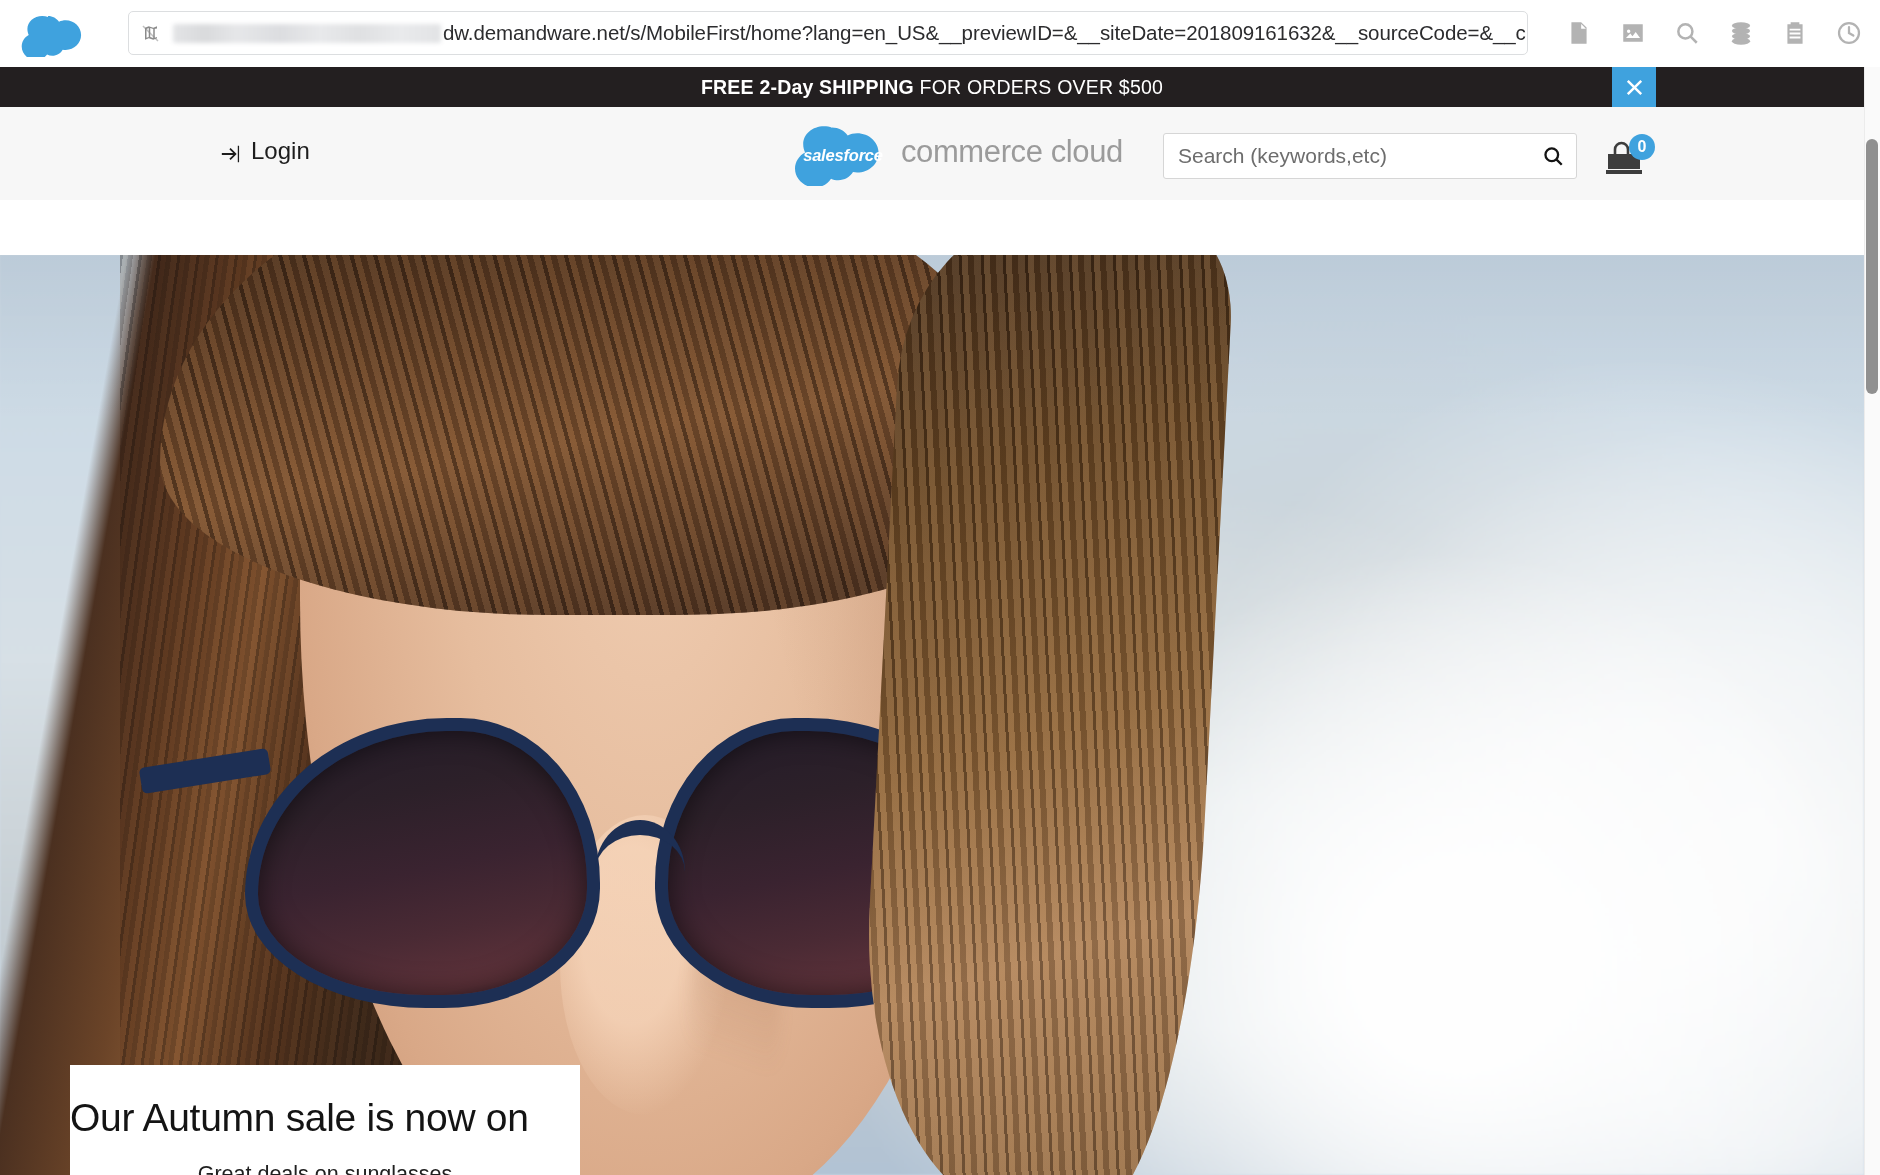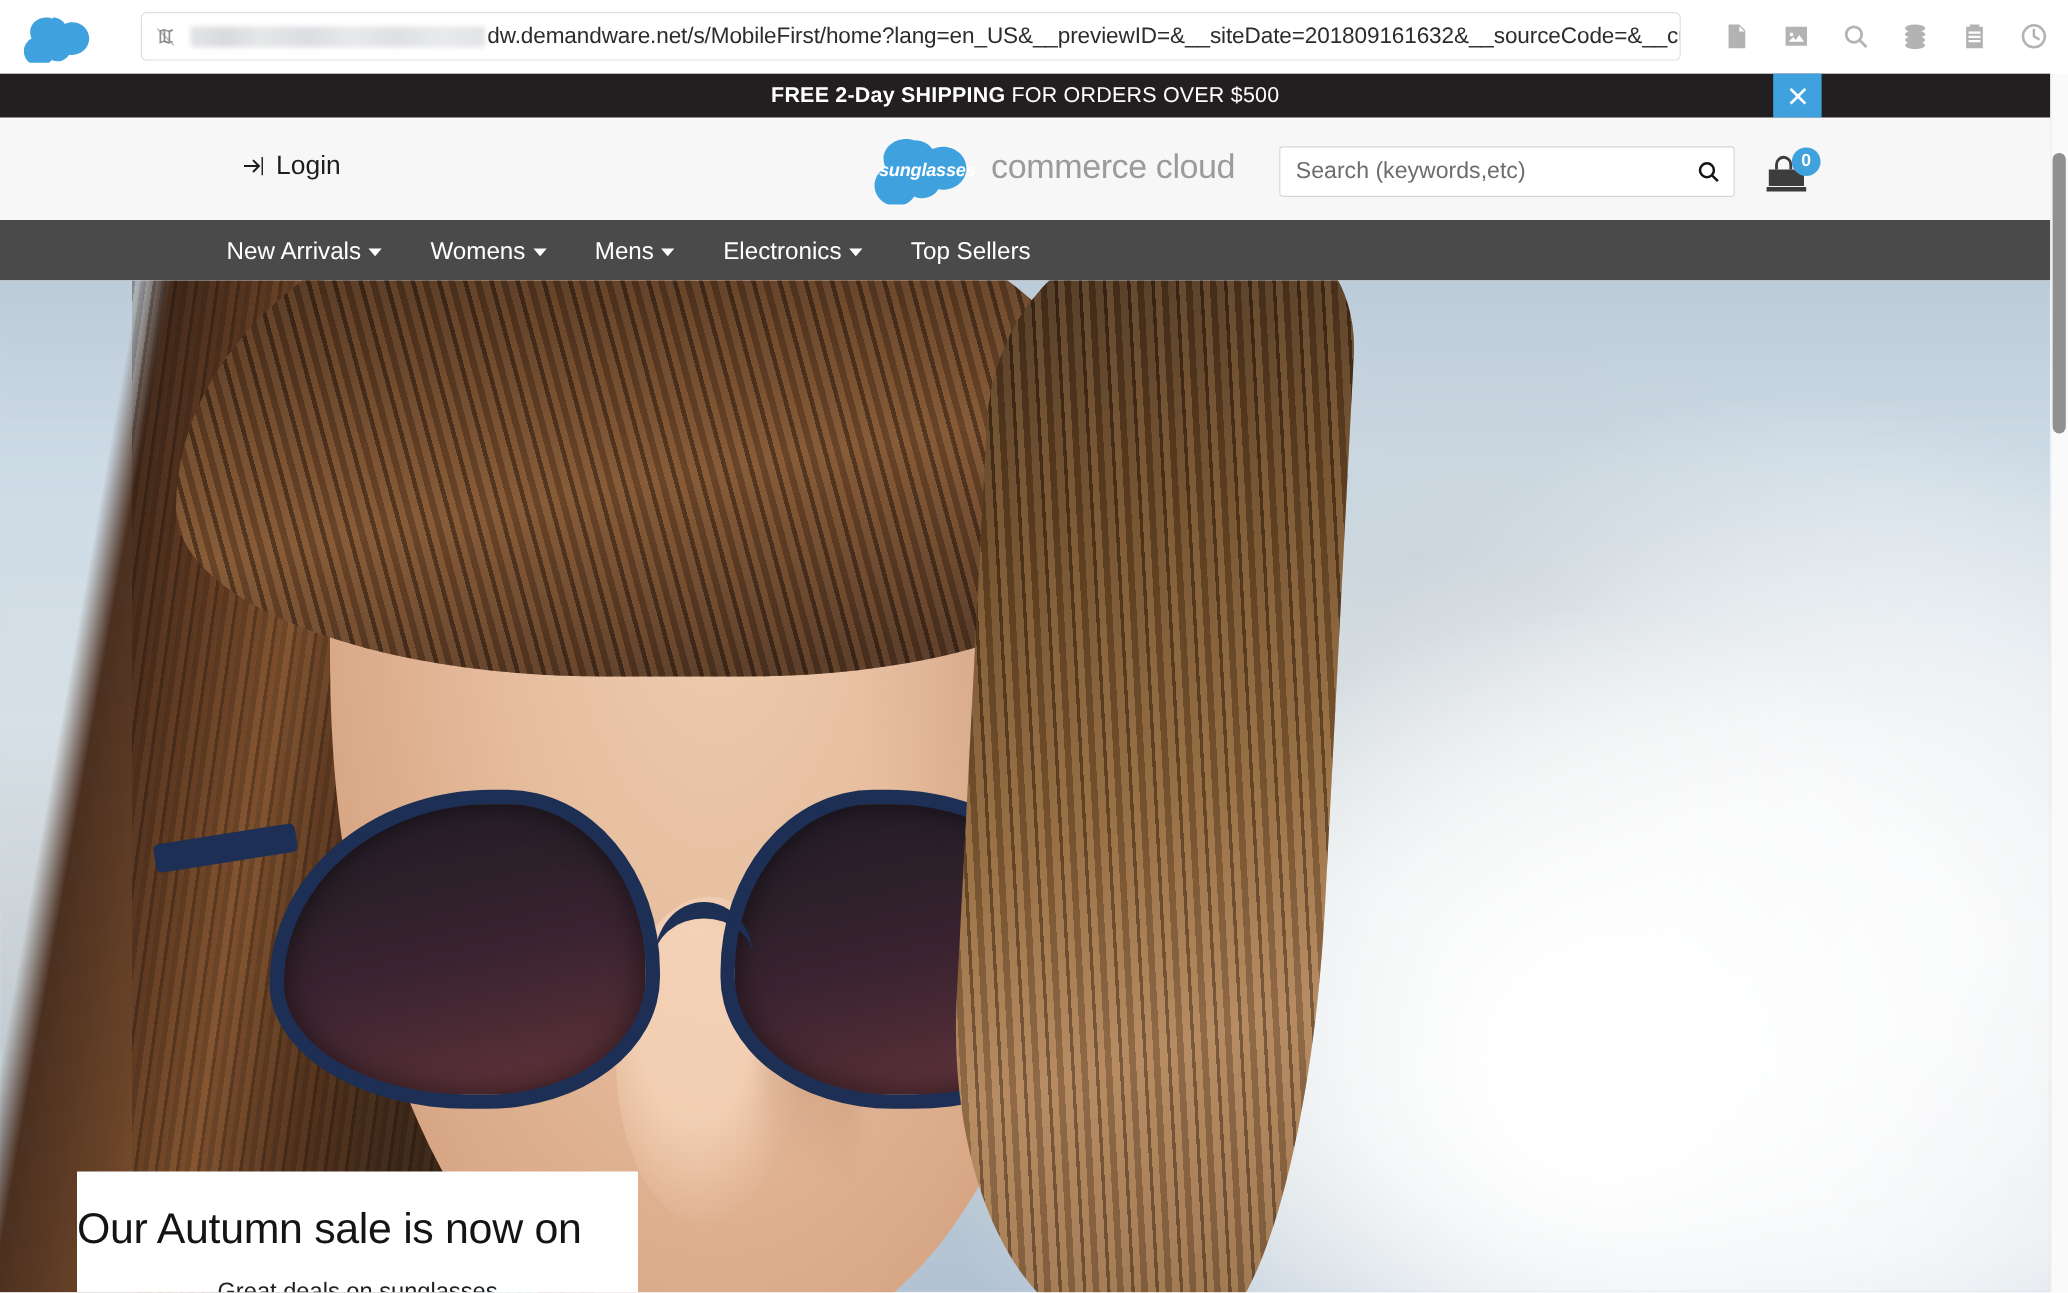--- a/index.html
+++ b/index.html
@@ -37,21 +37,21 @@
   .promo-text{ font-size:19.5px; letter-spacing:.2px; }
   .promo-text b{ font-weight:bold;margin-top:48px; }
   .promo-close{ position:absolute; left:1612px; top:67px; width:44px; height:40px;
     background:#3fa2de; display:flex; align-items:center; justify-content:center; }
   .promo-close svg{ width:19px; height:19px; color:#fff; }
 
   
   .site-header{ position:absolute; left:0; top:107px; width:1864px; height:93px;
     background:#f7f7f7; }
 
-  .login{ position:absolute; left:220px; top:30px; display:flex; align-items:center;
+  .login{ position:absolute; left:220px; top:30px; display:flex; align-items:flex-end;
     gap:9px; color:#1d1d1d; font-size:24px; cursor:pointer; }
   .login svg{ width:22px; height:22px; }
 
   .brand{ position:absolute; left:791px; top:14px; display:flex; align-items:center; gap:6px; }
   .brand .cloudwrap{ position:relative; width:104px; height:65px; }
   .brand .cloudwrap svg{ position:absolute; inset:0; width:104px; height:65px; }
   .brand .cloudtext{ position:absolute; left:0; top:0; width:104px; height:65px;
     display:flex; align-items:center; justify-content:center;
     color:#fff; font-size:16.5px; font-style:italic; font-weight:600; letter-spacing:-.2px;
     padding-top:3px; }
@@ -239,21 +239,21 @@
         <path fill="currentColor" d="M19.4 3h1.4v18h-1.4z"></path>
       </svg>
       <span>Login</span>
     </div>
 
     <div class="brand">
       <div class="cloudwrap">
         <svg viewBox="0 0 104 65">
           <path fill="#3fa2de" d="M41 6.5c6.6 0 12.4 3.2 15.7 8 2.8-1.4 6-2.2 9.4-2.2 11.9 0 21.5 8.8 21.5 19.6S78 51.5 66.1 51.5c-1.4 0-2.8-.1-4.1-.4-2.9 4.9-8.4 8.2-14.7 8.2-2.6 0-5.1-.6-7.3-1.6-3.1 5.2-9.1 8.7-16 8.7C13 66.4 4 58 4 47.6c0-7 4.1-13.1 10.1-16.2-1.2-2.5-1.9-5.3-1.9-8.2C12.2 13.1 21.5 5.3 33 5.3c2.9 0 5.6.5 8 1.4V6.5z"></path>
         </svg>
-        <div class="cloudtext">sunglasses</div>
+        <div class="cloudtext">salesforce</div>
       </div>
       <div class="cc">commerce cloud</div>
     </div>
   </div>
 
   <div class="searchbox">
     <input type="text" placeholder="Search (keywords,etc)" style="">
     <button class="search-btn">
       <svg viewBox="0 0 24 24">
         <path fill="none" stroke="currentColor" stroke-width="2.4" d="M10.2 3.6a6.6 6.6 0 100 13.2 6.6 6.6 0 000-13.2zM15 15l5.6 5.6"></path>
@@ -263,41 +263,20 @@
 
   <div class="cart">
     <svg class="bag" viewBox="0 0 42 36">
       <path fill="none" stroke="currentColor" stroke-width="2.6" d="M11 14V9.5a6.5 6.5 0 0113 0V14"></path>
       <path fill="currentColor" d="M4 14h32v15H4z"></path>
       <path fill="currentColor" d="M2 30h36v4H2z"></path>
     </svg>
     <div class="badge">0</div>
   </div>
 
-  <div class="navbar">
-    <div class="navitem">
-      <span>New Arrivals</span>
-      <i class="caret"></i>
-    </div>
-    <div class="navitem">
-      <span>Womens</span>
-      <i class="caret"></i>
-    </div>
-    <div class="navitem">
-      <span>Mens</span>
-      <i class="caret"></i>
-    </div>
-    <div class="navitem">
-      <span>Electronics</span>
-      <i class="caret"></i>
-    </div>
-    <div class="navitem">
-      <span>Top Sellers</span>
-    </div>
-  </div>
 
   <div class="hero">
     <div class="hero-photo">
       <div class="sky"></div>
       <div class="hair-left"></div>
       <div class="hair-left-strands"></div>
       <div class="face"></div>
       <div class="face-shadow"></div>
       <div class="nose"></div>
       <div class="nose-shadow"></div>

